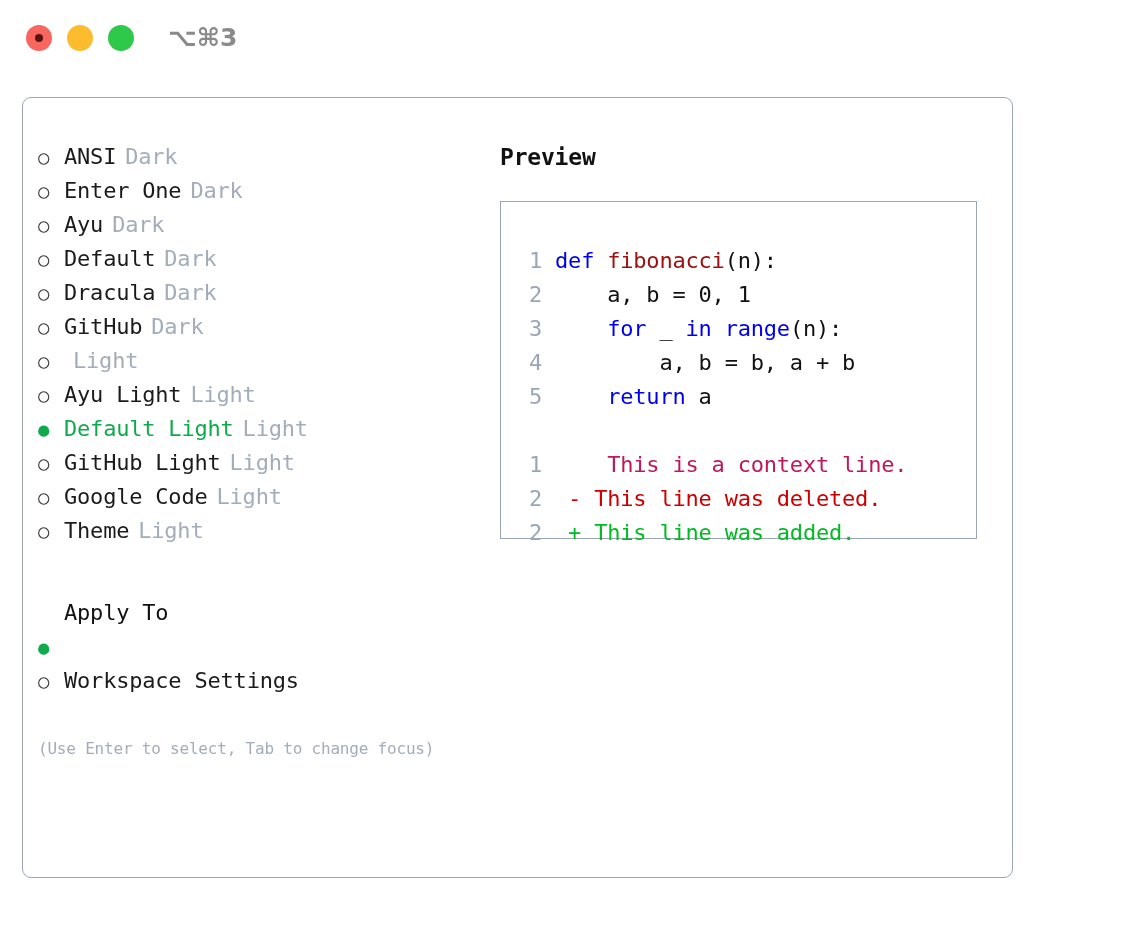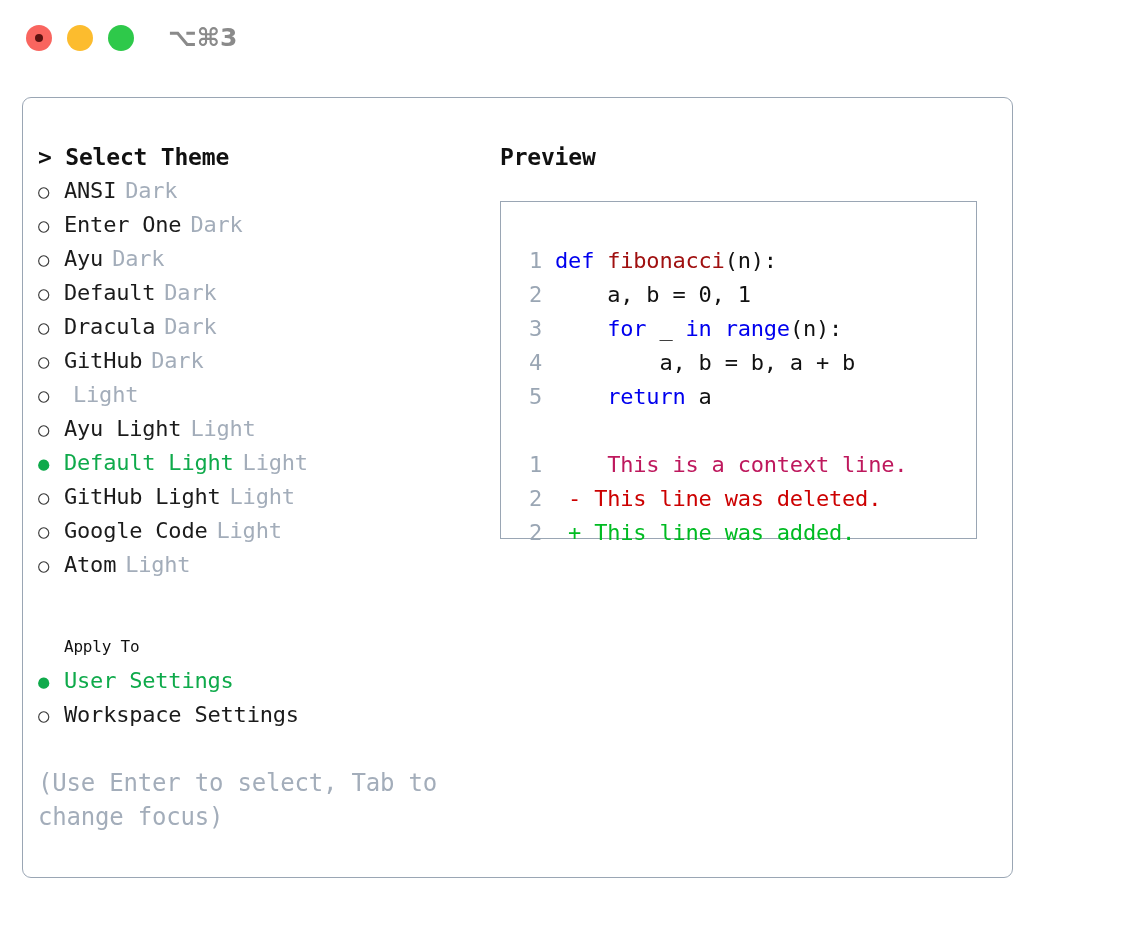--- a/index.html
+++ b/index.html
@@ -110,33 +110,33 @@
   }
   .row.selected .marker { color: #0faa4b; }
   .name { color: #1b1b1b; text-align: center; }
   .row.selected .name { color: #0faa4b; }
   .variant {
     color: #a3adba;
     margin-left: 9px;
   }
 
   .section-head {
-    font-size: 16px;
+    font-size: 22px;
     color: #111111;
     line-height: 34px;
     height: 34px;
     white-space: pre;
     padding-left: 26px;
     letter-spacing: -0.2px;
   }
   .spacer-lg { height: 48px; }
   .spacer-md { height: 34px; }
 
   .hint {
-    font-size: 24px;
+    font-size: 16px;
     color: #a3adba;
     line-height: 34px;
     width: 400px;
     white-space: pre-wrap;
     letter-spacing: -0.2px;
   }
 
   
   .right-col {
     position: absolute;
@@ -194,41 +194,40 @@
       <span class="dot red"></span>
       <span class="dot yellow"></span>
       <span class="dot green"></span>
     </div>
     <div class="shortcut">⌥⌘3</div>
   </div>
 
   <div class="panel">
 
     <div class="left-col">
-      <div class="list-head">&gt; Select Theme</div>
       <div id="theme-list">
           <div class="row"><span class="marker">○</span><span class="name">ANSI</span><span class="variant">Dark</span></div>
           <div class="row"><span class="marker">○</span><span class="name">Enter One</span><span class="variant">Dark</span></div>
           <div class="row"><span class="marker">○</span><span class="name">Ayu</span><span class="variant">Dark</span></div>
           <div class="row"><span class="marker">○</span><span class="name">Default</span><span class="variant">Dark</span></div>
           <div class="row"><span class="marker">○</span><span class="name">Dracula</span><span class="variant">Dark</span></div>
           <div class="row"><span class="marker">○</span><span class="name">GitHub</span><span class="variant">Dark</span></div>
           <div class="row"><span class="marker">○</span><span class="variant">Light</span></div>
           <div class="row"><span class="marker">○</span><span class="name">Ayu Light</span><span class="variant">Light</span></div>
           <div class="row selected"><span class="marker">●</span><span class="name">Default Light</span><span class="variant">Light</span></div>
           <div class="row"><span class="marker">○</span><span class="name">GitHub Light</span><span class="variant">Light</span></div>
           <div class="row"><span class="marker">○</span><span class="name">Google Code</span><span class="variant">Light</span></div>
-          <div class="row"><span class="marker">○</span><span class="name">Atom</span><span class="variant">Light</span></div>
+          <div class="row"><span class="marker">○</span><span class="name">Theme</span><span class="variant">Light</span></div>
         </div>
 
       <div class="spacer-lg"></div>
 
       <div class="section-head">Apply To</div>
       <div id="apply-list">
-          <div class="row selected"><span class="marker">●</span><span class="name">User Settings</span></div>
+          <div class="row selected"><span class="marker">●</span></div>
           <div class="row"><span class="marker">○</span><span class="name">Workspace Settings</span></div>
         </div>
 
       <div class="spacer-md"></div>
 
       <div class="hint">(Use Enter to select, Tab to change focus)</div>
     </div>
 
     <div class="right-col">
       <div class="preview-title">Preview</div>

